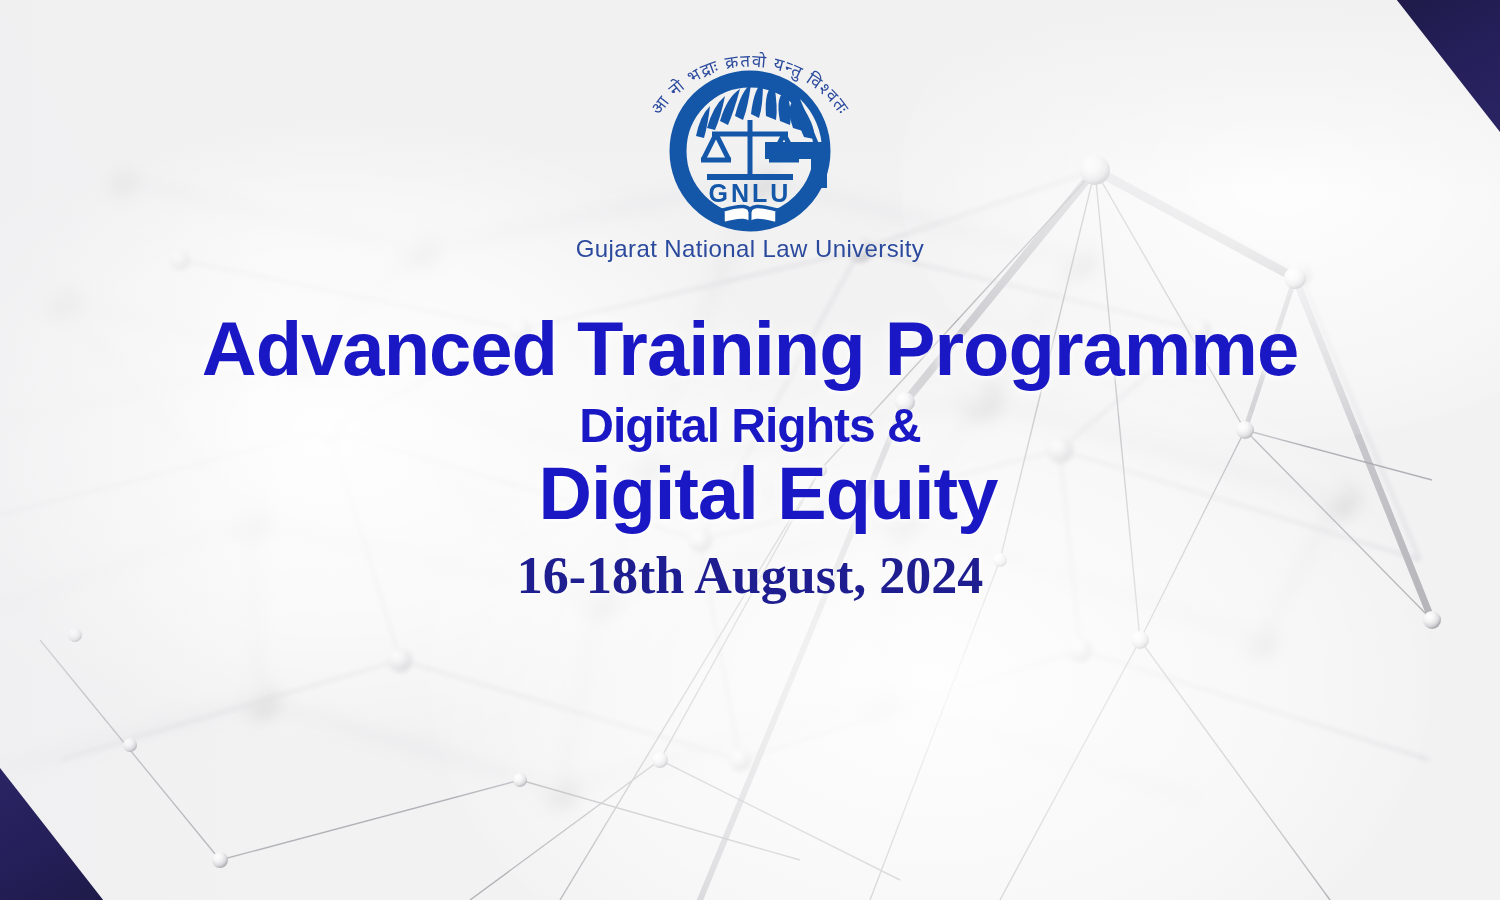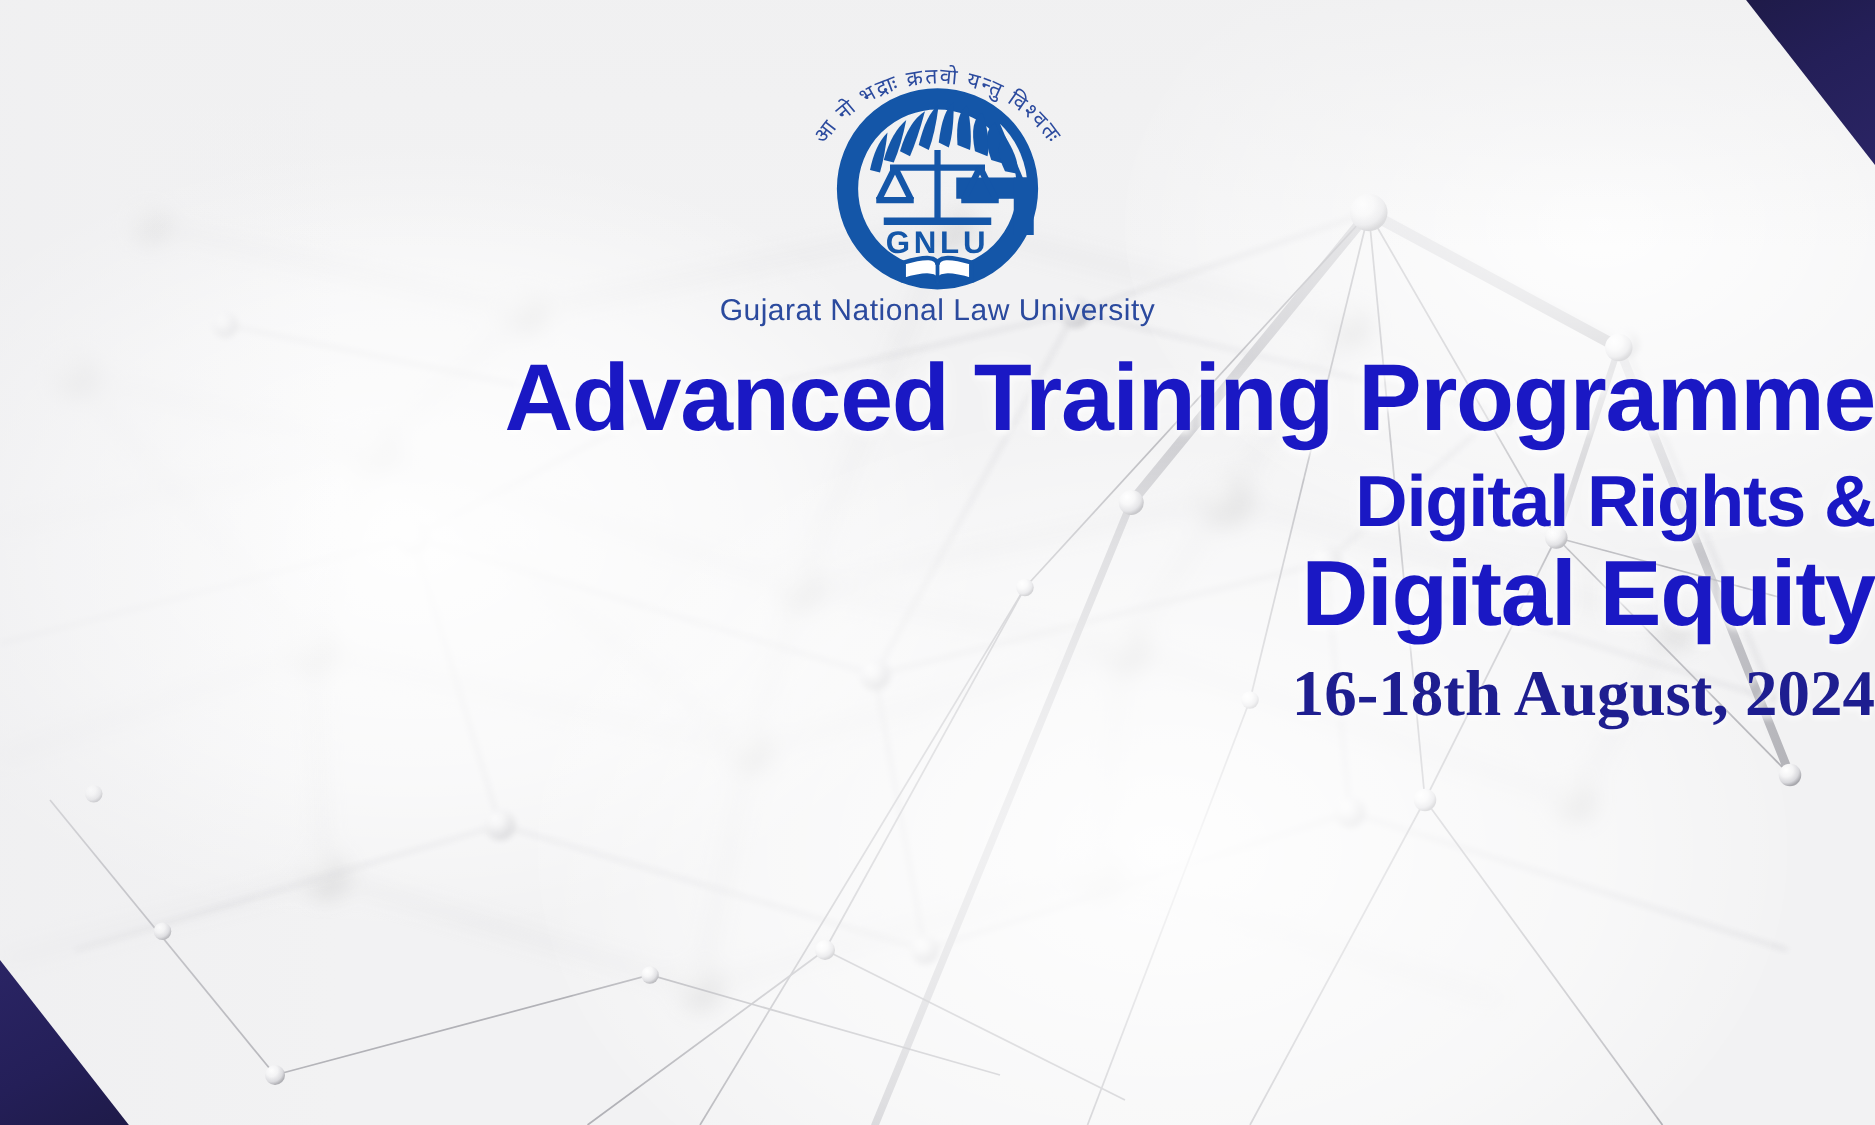--- a/index.html
+++ b/index.html
@@ -88,35 +88,35 @@
     font-size:24px;
     font-weight:500;
     letter-spacing:.4px;
     color:#2b4a9e;
     white-space:nowrap;
   }
 
   
   #headline {
     position:absolute;
-    left:0; right:0; top:280px;
+    left:0; right:0; top:310px;
     z-index:6;
-    text-align:right;
+    text-align:center;
   }
   .h-line {
     font-family:"Liberation Sans", sans-serif;
     font-weight:bold;
     color:#1a18c4;
     line-height:1.02;
     letter-spacing:-1px;
     text-shadow:0 2px 5px rgba(255,255,255,.85), 0 0 18px rgba(255,255,255,.7);
   }
   #h-line-1 { font-size:76px; }
   #h-line-2 { font-size:76px; margin-top:4px; }
-  #h-line-3 { font-size:58px; margin-top:14px; }
+  #h-line-3 { font-size:48px; margin-top:14px; }
   #h-line-4 { font-size:74px; margin-top:6px;padding-left:36px; }
 
   #event-date {
     margin-top:14px;
     font-family:"Liberation Serif", serif;
     font-weight:bold;
     font-size:52px;
     color:#1e1e90;
     letter-spacing:0px;
     text-shadow:0 2px 5px rgba(255,255,255,.85);

